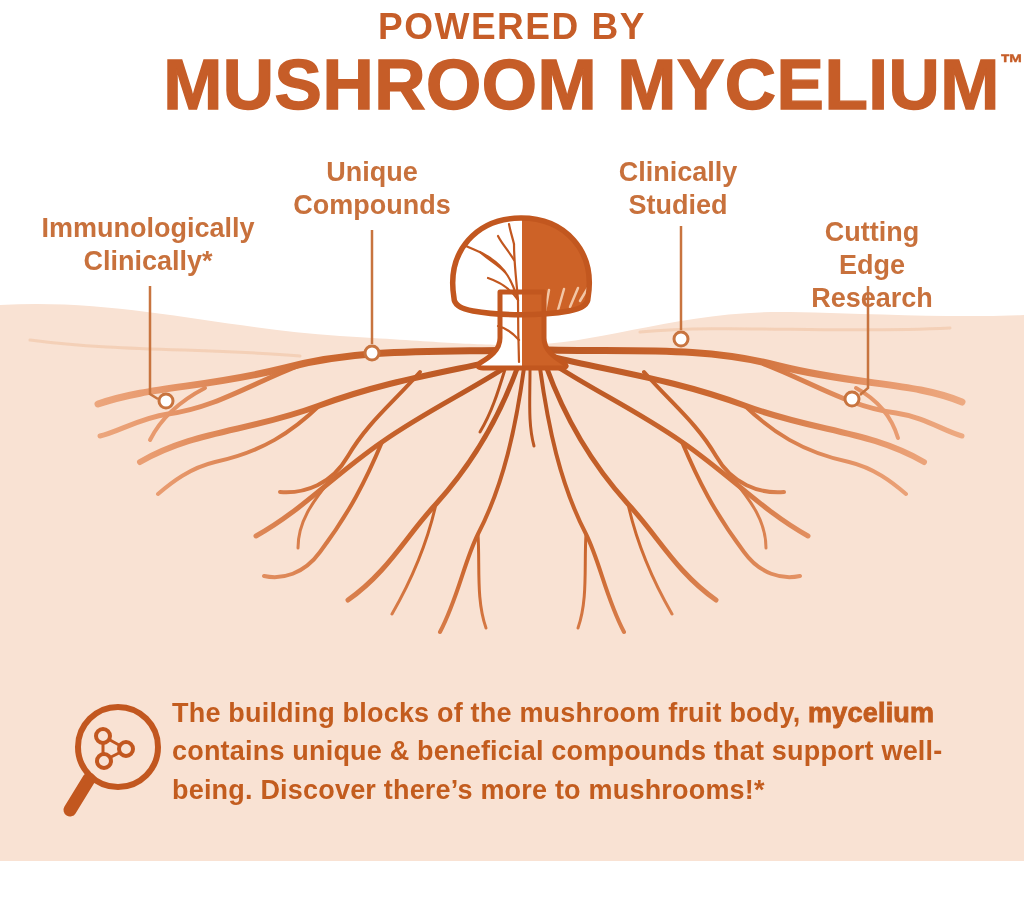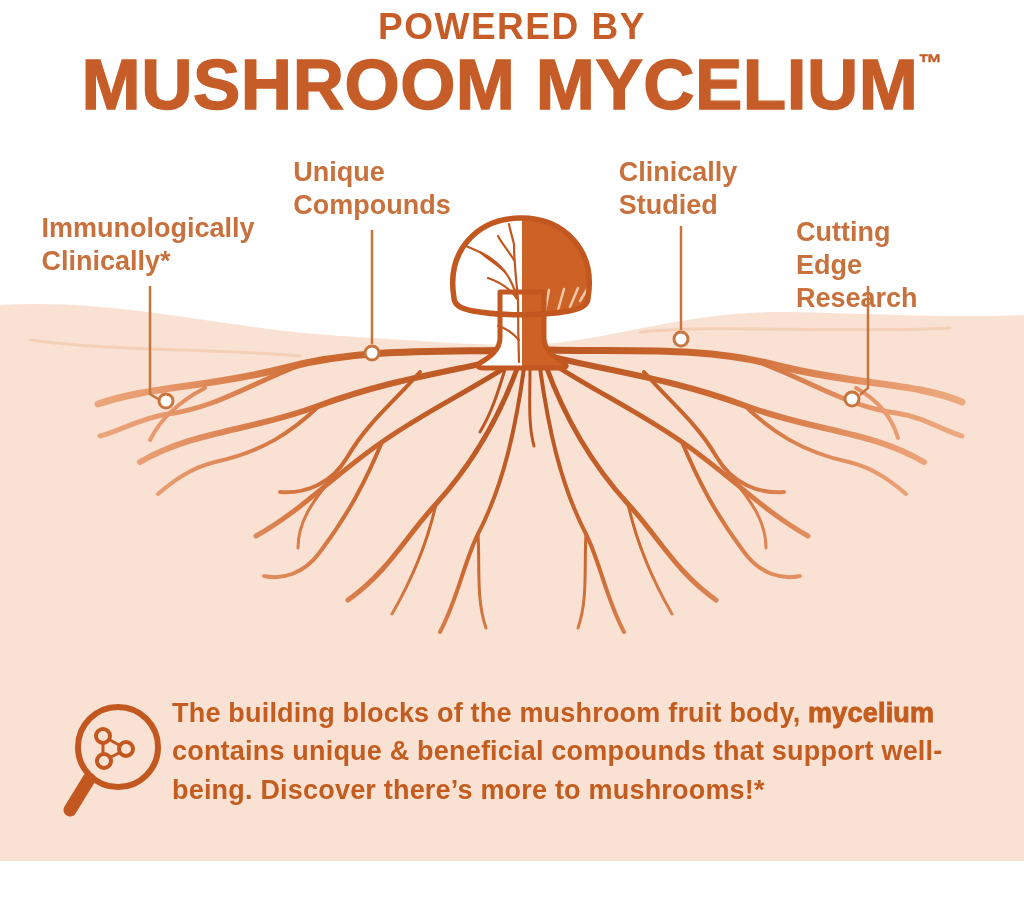--- a/index.html
+++ b/index.html
@@ -6,27 +6,27 @@
   .canvas{
     position:relative;width:1024px;height:897px;background:#ffffff;
     overflow:hidden;font-family:"Liberation Sans",sans-serif;
   }
   .art{position:absolute;left:0;top:0;width:1024px;height:897px;}
   .kicker{
     position:absolute;top:6px;left:0;right:0;text-align:center;
     font-size:37px;font-weight:700;letter-spacing:1.5px;color:#c65d28;
   }
   .title{
-    position:absolute;top:44px;left:0;right:0;text-align:center;
+    position:absolute;top:44px;left:0;right:0;text-align:right;
     font-size:71px;font-weight:700;letter-spacing:0.5px;color:#c65d28;
     -webkit-text-stroke:1.4px #c65d28;white-space:nowrap;
   }
   .title sup{font-size:24px;-webkit-text-stroke:0.4px #c65d28;vertical-align:38px;letter-spacing:0;}
   .callout{
-    position:absolute;transform:translateX(-50%);
+    position:absolute;transform:translateX(-50%);text-align:center;
     font-size:27px;font-weight:700;line-height:1.22;color:#c8713c;
     white-space:pre-line;
   }
   .desc{
     position:absolute;left:172px;top:694px;width:806px;
     font-size:27px;font-weight:700;line-height:1.42;color:#c35c1e;
     letter-spacing:0.2px;
   }
   .desc .xbold{font-weight:700;-webkit-text-stroke:0.9px #c35c1e;}
   .disclaimer{

